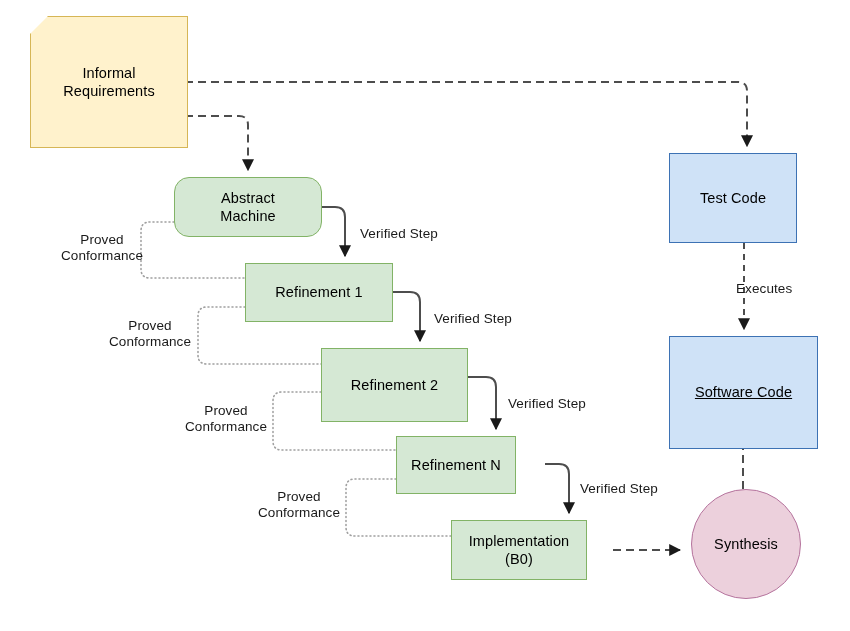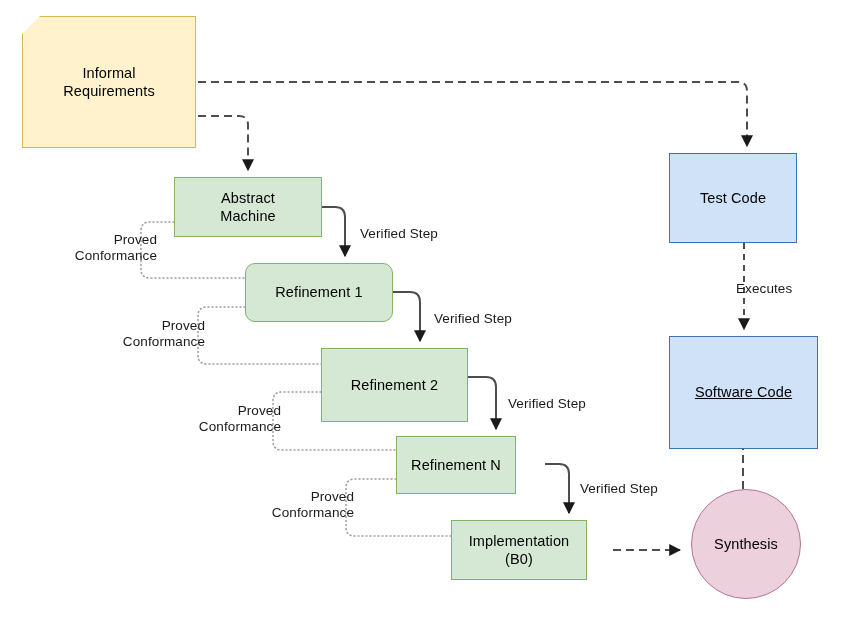--- a/index.html
+++ b/index.html
@@ -60,21 +60,21 @@
   .node-label {
     display: block;
     white-space: pre-line;
     padding: 0 4px;
   }
   .edge-label {
     position: absolute;
     color: #1a1a1a;
     font-size: 13.5px;
     line-height: 1.22;
-    text-align: right;
+    text-align: center;
     white-space: pre-line;
     z-index: 4;
     letter-spacing: 0.1px;
   }
 </style>
 </head>
 <body>
 
 <div id="diagram-root">
 
@@ -108,31 +108,31 @@
 
     <path d="M 396 479 L 355 479 Q 346 479 346 488 L 346 527 Q 346 536 355 536 L 465 536" fill="none" stroke="#a0a0a0" stroke-width="1.6" stroke-dasharray="1 3" stroke-linecap="round"></path>
 
     <path d="M 613 550 L 680 550" fill="none" stroke="#4d4d4d" stroke-width="2" stroke-dasharray="8 5" marker-end="url(#arrow-dashed)"></path>
 
     <path d="M 743 489 L 743 432" fill="none" stroke="#4d4d4d" stroke-width="2" stroke-dasharray="8 5" marker-end="url(#arrow-dashed)"></path>
 
     <path d="M 744 243 L 744 329" fill="none" stroke="#4d4d4d" stroke-width="2" stroke-dasharray="6 5" marker-end="url(#arrow-dashed)"></path>
   </svg>
 
-  <div class="node node-doc" style="left:22px; top:16px; width:174px; height:132px;">
+  <div class="node node-doc" style="left:30px; top:16px; width:158px; height:132px;">
     <span class="node-label">Informal
 Requirements</span>
   </div>
 
-  <div class="node node-green" style="left:174px; top:177px; width:148px; height:60px;">
+  <div class="node node-green" style="left:174px; top:177px; width:148px; height:60px;border-radius:15px;">
     <span class="node-label">Abstract
 Machine</span>
   </div>
 
-  <div class="node node-green" style="left:245px; top:263px; width:148px; height:59px;border-radius:10px;">
+  <div class="node node-green" style="left:245px; top:263px; width:148px; height:59px;">
     <span class="node-label">Refinement 1</span>
   </div>
 
   <div class="node node-green" style="left:321px; top:348px; width:147px; height:74px;">
     <span class="node-label">Refinement 2</span>
   </div>
 
   <div class="node node-green" style="left:396px; top:436px; width:120px; height:58px;">
     <span class="node-label">Refinement N</span>
   </div>

